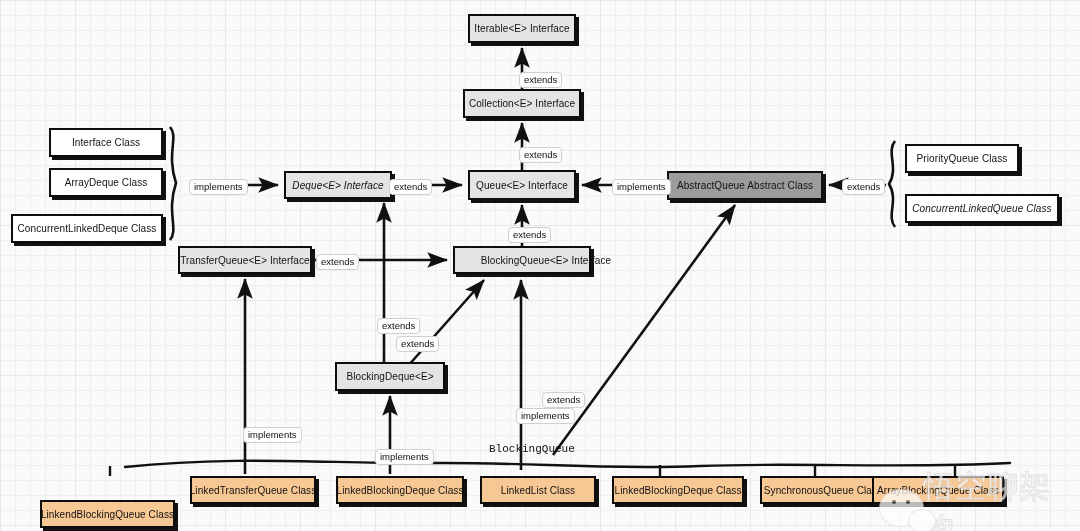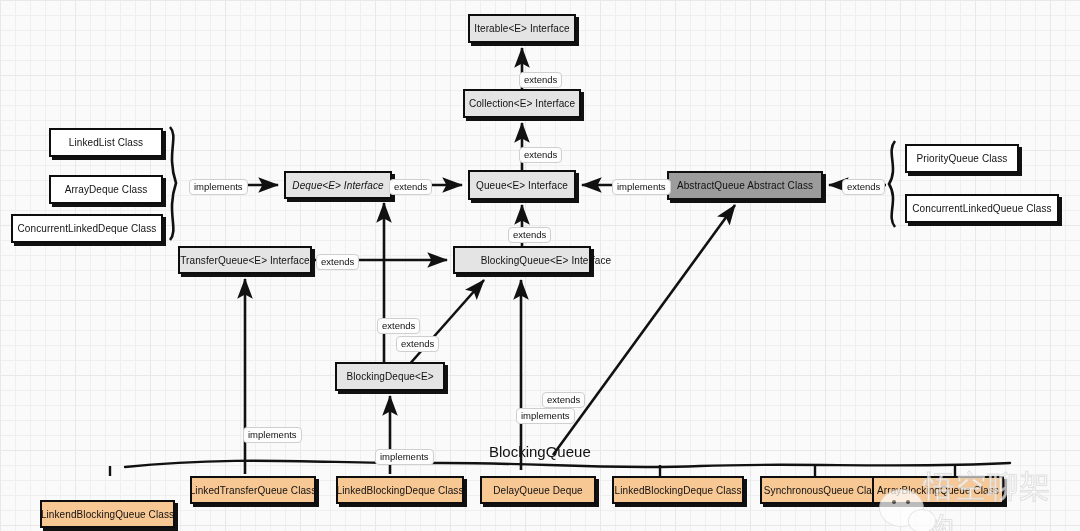--- a/index.html
+++ b/index.html
@@ -54,26 +54,27 @@
     border-radius:4px;
     padding:1px 4px;
     font-size:9.5px;
     color:#111;
     white-space:nowrap;
     z-index:8;
     line-height:12px;
   }
   .plain-label{
     position:absolute;
-    font-size:15px;
+    font-size:11px;
     color:#111;
     white-space:nowrap;
     z-index:8;
     background:transparent;
     border:none;
+    font-family:Liberation Mono, monospace;
   }
   
   #watermark{
     position:absolute;
     z-index:20;
     pointer-events:none;
     display:flex;align-items:center;
     opacity:.72;
   }
   #wm-text{
@@ -153,29 +154,29 @@
 
   <div id="nodes">
       <div class="node grey" style="left: 468px; top: 14px; width: 108px; height: 29px;">Iterable&lt;E&gt; Interface</div>
       <div class="node grey" style="left: 463px; top: 89px; width: 118px; height: 29px;">Collection&lt;E&gt; Interface</div>
       <div class="node grey" style="left: 468px; top: 170px; width: 108px; height: 30px;">Queue&lt;E&gt; Interface</div>
       <div class="node grey" style="left: 284px; top: 171px; width: 108px; height: 28px; font-style: italic;">Deque&lt;E&gt; Interface</div>
       <div class="node darkgrey" style="left: 667px; top: 171px; width: 156px; height: 29px;">AbstractQueue Abstract Class</div>
       <div class="node grey" style="left: 178px; top: 246px; width: 134px; height: 28px;">TransferQueue&lt;E&gt; Interface</div>
       <div class="node grey" style="left: 453px; top: 246px; width: 138px; height: 28px; padding-left: 48px;">BlockingQueue&lt;E&gt; Interface</div>
       <div class="node grey" style="left: 335px; top: 362px; width: 110px; height: 29px;">BlockingDeque&lt;E&gt;</div>
-      <div class="node white" style="left: 49px; top: 128px; width: 114px; height: 29px;">LinkedList Class</div>
-      <div class="node white" style="left: 49px; top: 175px; width: 114px; height: 29px;">ArrayDeque Class</div>
+      <div class="node white" style="left: 49px; top: 128px; width: 114px; height: 29px;">Interface Class</div>
+      <div class="node white" style="left: 49px; top: 168px; width: 114px; height: 29px;">ArrayDeque Class</div>
       <div class="node white" style="left: 11px; top: 214px; width: 152px; height: 29px;">ConcurrentLinkedDeque Class</div>
       <div class="node white" style="left: 905px; top: 144px; width: 114px; height: 29px;">PriorityQueue Class</div>
-      <div class="node white" style="left: 905px; top: 194px; width: 154px; height: 29px;">ConcurrentLinkedQueue Class</div>
+      <div class="node white" style="left: 905px; top: 194px; width: 154px; height: 29px; font-style: italic;">ConcurrentLinkedQueue Class</div>
       <div class="node orange" style="left: 40px; top: 500px; width: 135px; height: 28px;">LinkendBlockingQueue Class</div>
       <div class="node orange" style="left: 190px; top: 476px; width: 126px; height: 28px;">LinkedTransferQueue Class</div>
       <div class="node orange" style="left: 336px; top: 476px; width: 128px; height: 28px;">LinkedBlockingDeque Class</div>
-      <div class="node orange" style="left: 480px; top: 476px; width: 116px; height: 28px;">DelayQueue Deque</div>
+      <div class="node orange" style="left: 480px; top: 476px; width: 116px; height: 28px;">LinkedList Class</div>
       <div class="node orange" style="left: 612px; top: 476px; width: 132px; height: 28px;">LinkedBlockingDeque Class</div>
       <div class="node orange" style="left: 760px; top: 476px; width: 126px; height: 28px;">SynchronousQueue Class</div>
       <div class="node orange" style="left: 872px; top: 476px; width: 132px; height: 28px;">ArrayBlockingQueue Class</div>
     </div>
   <div id="labels">
       <div class="edge-label" style="left: 519px; top: 72px;">extends</div>
       <div class="edge-label" style="left: 519px; top: 147px;">extends</div>
       <div class="edge-label" style="left: 189px; top: 179px;">implements</div>
       <div class="edge-label" style="left: 389px; top: 179px;">extends</div>
       <div class="edge-label" style="left: 612px; top: 179px;">implements</div>

